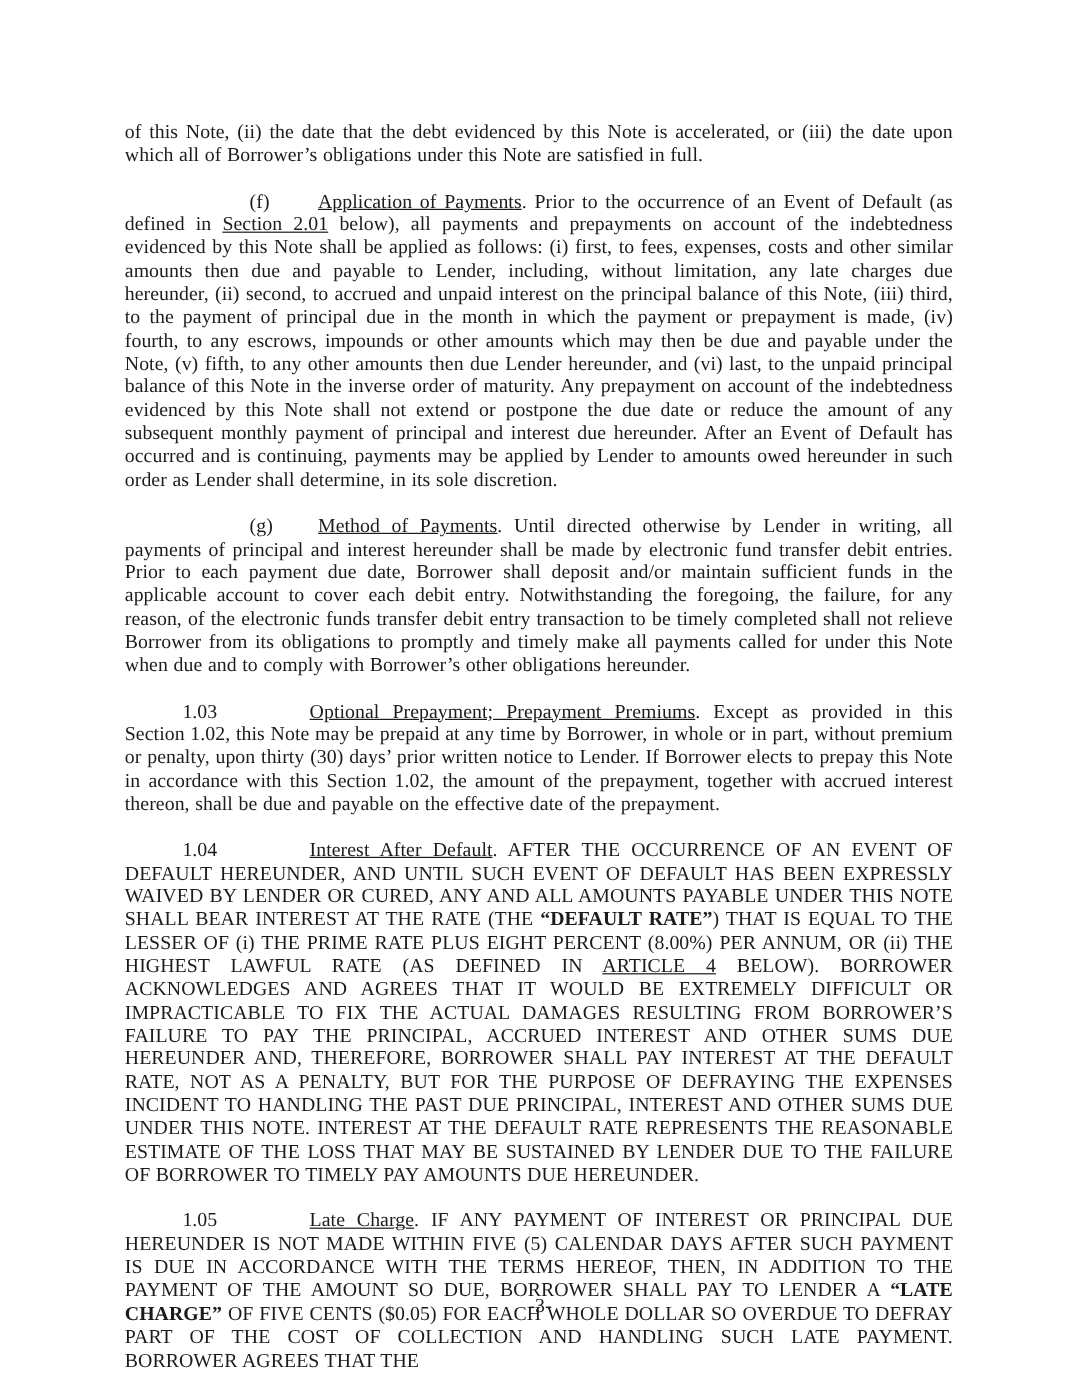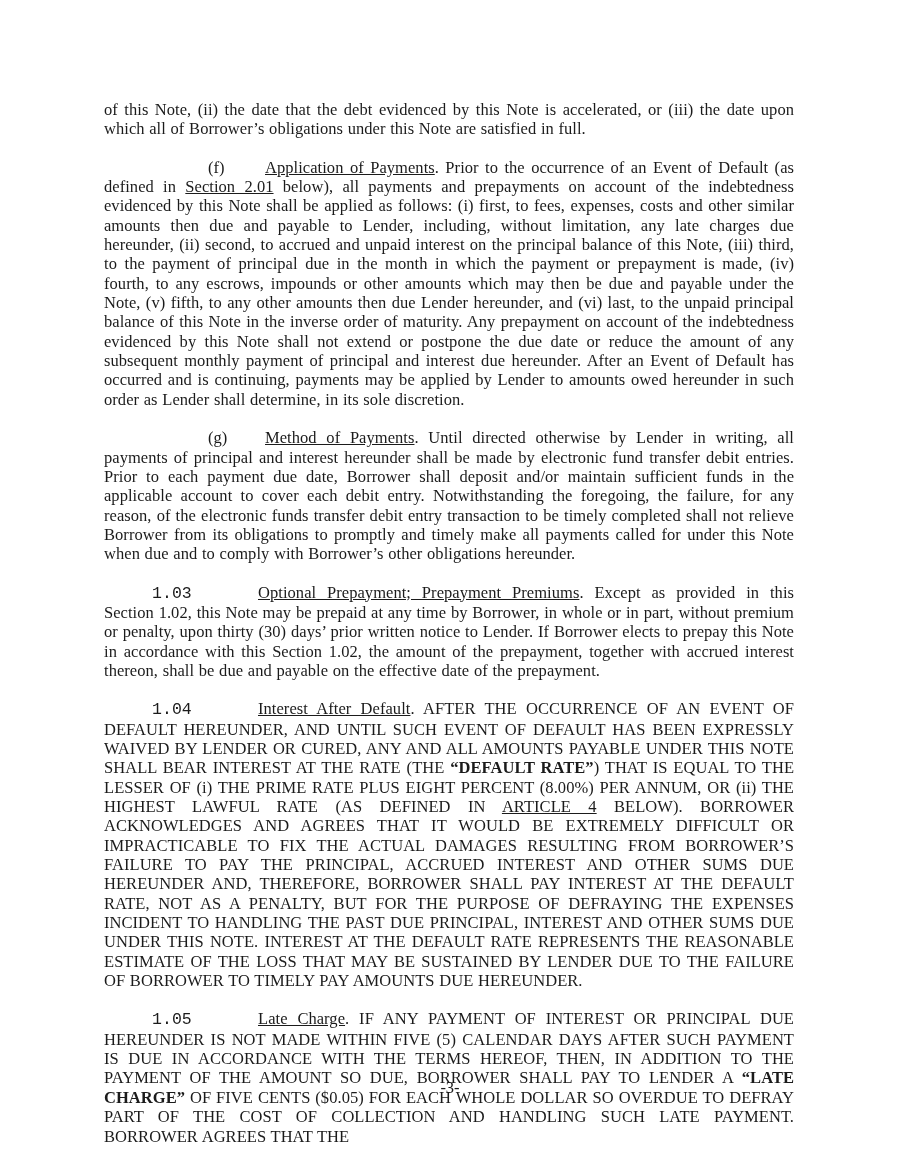--- a/index.html
+++ b/index.html
@@ -34,21 +34,21 @@
   p.indent-letter { text-indent: 104px; }
   p.indent-sec    { text-indent: 48px; }
   .s-u { text-decoration: underline; }
   .s-i { }
   .s-b { font-weight: bold; margin-top: 48px; }
   .s-num {
     display: inline-block;
     text-indent: 0;
   }
   p.indent-letter .s-num { width: 57px; }
-  p.indent-sec    .s-num { width: 106px; font-family: Liberation Mono, monospace; }
+  p.indent-sec    .s-num { width: 106px; }
   .footer {
     position: absolute;
     left: 0;
     right: 0;
     top: 1078px;
     text-align: center;
     font-size: 16.5px;
     line-height: 19px;
   }
 </style>

